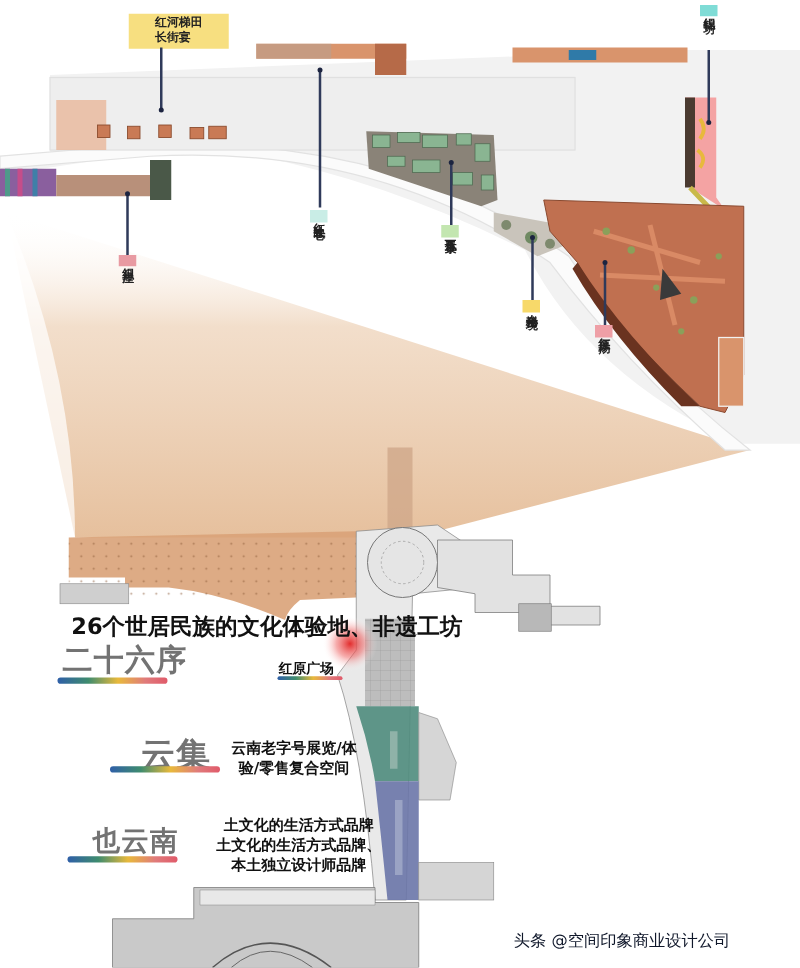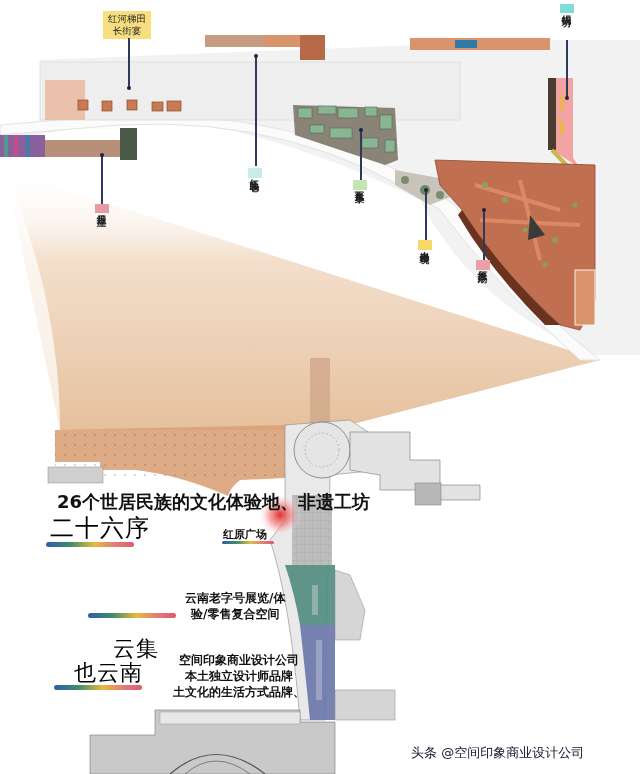--- a/index.html
+++ b/index.html
@@ -1,23 +1,23 @@
 <!DOCTYPE html>
 <html><head>
 <meta charset="utf-8">
 <style>
   html, body { margin:0; padding:0; }
   body { width:640px; height:774px; position:relative; overflow:hidden; background:#ffffff; font-family:"DejaVu Sans", sans-serif; }
   .abs { position:absolute; }
   svg { display:block; }
   .vlabel { position:absolute; writing-mode:vertical-rl; text-orientation:upright; font-size:9.5px; font-weight:bold; color:#222; padding:3px 2px; letter-spacing:1px; line-height:1; }
-  .hlabel { position:absolute; font-size:9.5px; font-weight:normal; color:#222; text-align:center; line-height:12px; padding:2px 5px; }
+  .hlabel { position:absolute; font-size:9.5px; font-weight:bold; color:#222; text-align:left; line-height:12px; padding:2px 21px; }
   .leader { position:absolute; width:1.5px; background:#2f3a5a; }
   .dot { position:absolute; width:4px; height:4px; border-radius:50%; background:#1c2440; }
-  .zone-title { position:absolute; font-weight:400; color:#000000; font-family:"DejaVu Sans", sans-serif; letter-spacing:1px; }
+  .zone-title { position:absolute; font-weight:700; color:#737373; font-family:"DejaVu Sans", sans-serif; letter-spacing:1px; }
   .zone-bar { position:absolute; height:5px; border-radius:3px; background:linear-gradient(90deg,#2f5fa8 0%, #3f8c6e 28%, #e8b93c 55%, #e07b7b 80%, #e05a6a 100%); }
   .desc { position:absolute; font-weight:bold; color:#111; font-size:12px; line-height:16px; }
   .watermark { position:absolute; font-size:13px; color:#0f172a; font-family:"DejaVu Sans", sans-serif; }
 </style>
 </head>
 <body>
 
 <svg class="abs" style="left:0;top:0" width="640" height="774" viewBox="0 0 640 774">
   <defs>
     <linearGradient id="projGrad" x1="0" y1="0" x2="0" y2="1">
@@ -178,28 +178,28 @@
 <div class="leader" style="left:566px;top:40px;height:58px;"></div>
 <div class="dot" style="left:565px;top:96px;"></div>
 
 <div class="desc" style="left:57px;top:494px;font-size:18px;">26个世居民族的文化体验地、非遗工坊</div>
 <div class="zone-title" style="left:50px;top:512px;font-size:24px;">二十六序</div>
 <div class="zone-bar" style="left:46px;top:542px;width:88px;"></div>
 
 <div class="desc" style="left:223px;top:527px;font-size:11px;">红原广场</div>
 <div class="zone-bar" style="left:222px;top:541px;width:52px;height:3px;"></div>
 
-<div class="zone-title" style="left:113px;top:586px;font-size:22px;margin-top:48px;">云集</div>
+<div class="zone-title" style="left:113px;top:586px;font-size:27px;">云集</div>
 <div class="zone-bar" style="left:88px;top:613px;width:88px;"></div>
 <div class="desc" style="left:185px;top:590px;text-align:center;">
   <div>云南老字号展览/体</div>
   <div>验/零售复合空间</div>
 </div>
 
 <div class="zone-title" style="left:74px;top:658px;font-size:22px;">也云南</div>
 <div class="zone-bar" style="left:54px;top:685px;width:88px;"></div>
 <div class="desc" style="left:164px;top:652px;text-align:center;width:150px;">
-  <div>空间印象商业设计公司</div>
+  <div>土文化的生活方式品牌</div>
+  <div>土文化的生活方式品牌、</div>
   <div>本土独立设计师品牌</div>
-  <div>土文化的生活方式品牌、</div>
 </div>
 
 <div class="watermark" style="left:411px;top:744px;">头条 @空间印象商业设计公司</div>
 
 </body></html>

